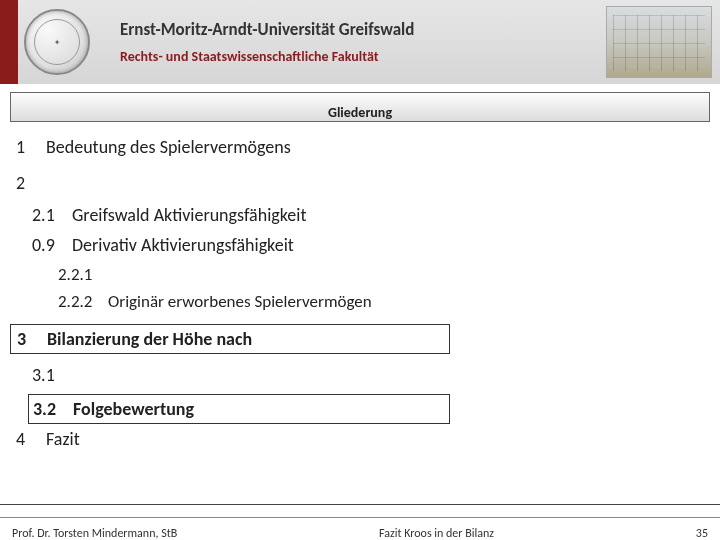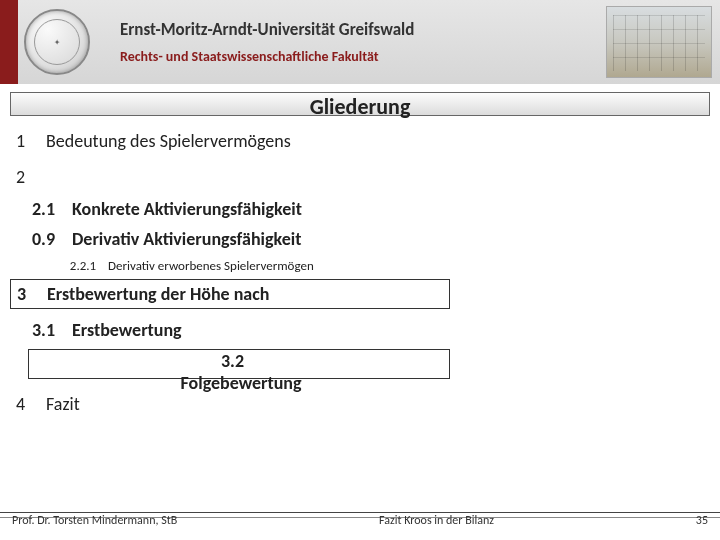--- a/index.html
+++ b/index.html
@@ -81,28 +81,28 @@
     top: 8px; left: 6px; right: 6px; bottom: 6px;
     background:
       repeating-linear-gradient(to right, rgba(0,0,0,0.15) 0 1px, transparent 1px 12px),
       repeating-linear-gradient(to bottom, rgba(0,0,0,0.12) 0 1px, transparent 1px 14px);
   }
   
   .content {
     padding: 8px 10px 0 10px;
   }
   .title-bar {
-    height: 24px;
+    height: 30px;
     border: 1.5px solid #666;
     background: linear-gradient(to bottom, #fdfdfd 0%, #dcdcdc 100%);
     display: flex;
-    align-items: flex-start;
+    align-items: flex-end;
     justify-content: center;
     font-weight: bold;
-    font-size: 22px;
+    font-size: 14px;
     color: #222;
     margin-bottom: 14px;
   }
   .outline {
     font-size: 18px;
     color: #222;
   }
   .row {
     display: flex;
     align-items: center;
@@ -111,33 +111,31 @@
   }
   .num {
     width: 30px;
     flex-shrink: 0;
   }
   .subrow {
     display: flex;
     align-items: center;
     margin-bottom: 8px;
     padding-left: 22px;
-    font-weight: bold;
   }
   .subnum {
     width: 40px;
     flex-shrink: 0;
   }
   .subsubrow {
     display: flex;
     align-items: center;
     margin-bottom: 6px;
     padding-left: 48px;
-    font-size: 13px;
-    text-align: center;
+    font-size: 17px;
   }
   .subsubnum {
     width: 50px;
     flex-shrink: 0;
   }
   .boxed {
     border: 1.5px solid #333;
     height: 30px;
     width: 440px;
     display: flex;
@@ -149,35 +147,34 @@
   .boxed .num { width: 30px; }
   .boxed-sub {
     border: 1.5px solid #333;
     height: 30px;
     width: 422px;
     margin-left: 18px;
     display: flex;
     align-items: center;
     padding-left: 4px;
     font-weight: bold;
-    margin-bottom: 14px;
-    flex-direction: column;
+    margin-bottom: 4px;
   }
   .boxed-sub .subnum { width: 40px; }
   .section-gap { height: 4px; }
   
   .footer {
     position: absolute;
     bottom: 0;
     left: 0;
     right: 0;
-    height: 28px;
+    height: 36px;
     border-top: 1.5px solid #444;
     display: flex;
-    align-items: flex-start;
+    align-items: flex-end;
     font-size: 12px;
     color: #333;
     padding: 0 12px;
   }
   .footer-left { flex: 0 0 auto; }
   .footer-center { flex: 1; text-align: center; }
   .footer-right { flex: 0 0 auto; font-size: 12px; }
   .footer-line2 {
     position: absolute;
     bottom: 22px;
@@ -213,42 +210,44 @@
     </div>
 
     <div class="section-gap"></div>
 
     <div class="row">
       <span class="num">2</span>
     </div>
 
     <div class="subrow">
       <span class="subnum">2.1</span>
-      <span>Konkrete Aktivierungsfähigkeit</span>
+      <span>Greifswald Aktivierungsfähigkeit</span>
     </div>
 
     <div class="subrow">
       <span class="subnum">0.9</span>
       <span>Derivativ Aktivierungsfähigkeit</span>
     </div>
 
     <div class="subsubrow">
       <span class="subsubnum">2.2.1</span>
-      <span>Derivativ erworbenes Spielervermögen</span>
-    </div>
-
+    </div>
+
+    <div class="subsubrow" style="margin-bottom:12px;">
+      <span class="subsubnum">2.2.2</span>
+      <span>Originär erworbenes Spielervermögen</span>
+    </div>
 
     <div class="boxed">
       <span class="num">3</span>
-      <span>Erstbewertung der Höhe nach</span>
+      <span>Bilanzierung der Höhe nach</span>
     </div>
 
     <div class="subrow">
       <span class="subnum">3.1</span>
-      <span>Erstbewertung</span>
     </div>
 
     <div class="boxed-sub">
       <span class="subnum">3.2</span>
       <span>Folgebewertung</span>
     </div>
 
     <div class="row">
       <span class="num">4</span>
       <span>Fazit</span>

